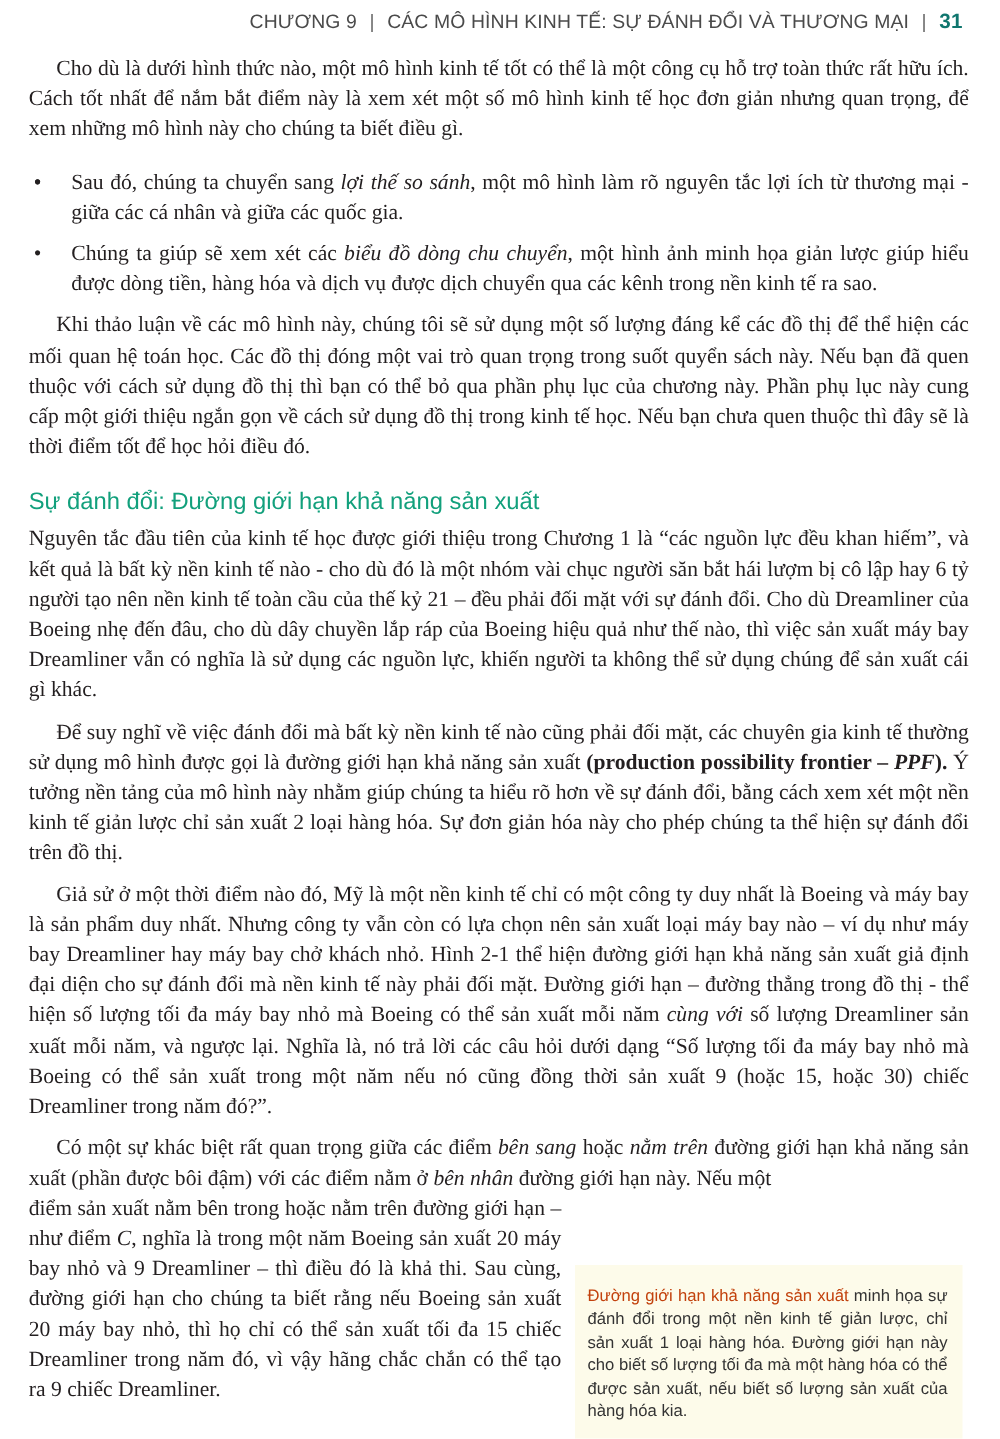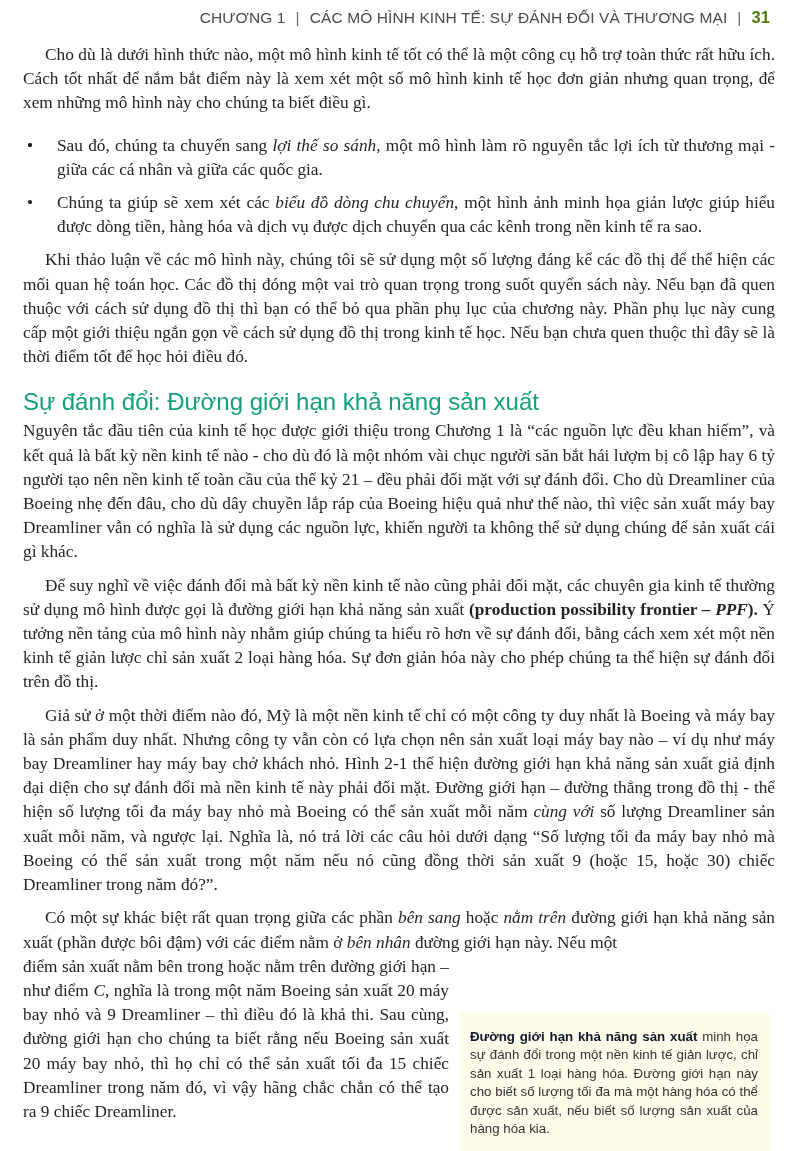--- a/index.html
+++ b/index.html
@@ -7,53 +7,53 @@
     width: 800px; height: 1151px; overflow: hidden; background: #ffffff;
     position: relative; color: #231f20;
     font-family: "DejaVu Serif", "Liberation Serif", serif;
   }
   .running-header {
     position: absolute; top: 8px; right: 30px;
     font-family: "Liberation Sans", "DejaVu Sans", sans-serif;
     font-size: 15.5px; color: #4a4a4a; letter-spacing: 0.1px; white-space: nowrap;
   }
   .running-header .sep { margin: 0 10px; color: #6a6a6a; }
-  .running-header .page-num { font-weight: bold; color: #4d7c0f; font-size: 16.5px; }
+  .running-header .page-num { font-weight: bold; color: #0f766e; font-size: 16.5px; }
   .content {
     position: absolute; left: 23px; top: 34px; width: 752px;
     font-family: "Liberation Serif", "DejaVu Serif", serif;
     font-size: 17.3px; line-height: 24.2px; text-align: justify;
   }
   p { margin: 0; }
   p.indent { text-indent: 22px; }
   .gap { height: 9px; }
   ul.bullets { list-style: none; margin: 0; padding: 0; }
   ul.bullets li { position: relative; padding-left: 34px; margin-bottom: 9px; }
   ul.bullets li .bullet { position: absolute; left: 4px; top: 0; }
   h2.section-title {
     font-family: "Liberation Sans", "DejaVu Sans", sans-serif;
-    font-weight: normal; color: #12a07c; font-size: 24px; line-height: 30px;
+    font-weight: normal; color: #12a07c; font-size: 19px; line-height: 30px;
     margin: 18px 0 2px 0; text-align: left;
   }
   .wrap-text { width: 426px; }
   .sidebar-box {
     position: absolute; left: 460px; top: 1012px; width: 310px; height: 139px;
     background: #fdfbea; box-sizing: border-box; padding: 16px 12px 10px 10px;
     font-family: "Liberation Sans", "DejaVu Sans", sans-serif;
     font-size: 13.3px; line-height: 18.4px; color: #333; text-align: justify;
   }
-  .sidebar-box .term { color: #0f172a; font-weight: bold; }
+  .sidebar-box .term { color: #c2410c; font-weight: normal; }
   i { }
   b { font-weight: bold; }
 </style>
 </head>
 <body>
 
 <div class="running-header">
-  <span>CHƯƠNG 1</span><span class="sep">|</span><span>CÁC MÔ HÌNH KINH TẾ: SỰ ĐÁNH ĐỔI VÀ THƯƠNG MẠI</span><span class="sep">|</span><span class="page-num">31</span>
+  <span>CHƯƠNG 9</span><span class="sep">|</span><span>CÁC MÔ HÌNH KINH TẾ: SỰ ĐÁNH ĐỔI VÀ THƯƠNG MẠI</span><span class="sep">|</span><span class="page-num">31</span>
 </div>
 
 <div class="content">
   <div class="gap"></div>
   <p class="indent">Cho dù là dưới hình thức nào, một mô hình kinh tế tốt có thể là một công cụ hỗ trợ toàn thức rất hữu ích. Cách tốt nhất để nắm bắt điểm này là xem xét một số mô hình kinh tế học đơn giản nhưng quan trọng, để xem những mô hình này cho chúng ta biết điều gì.</p>
   <div class="gap"></div>
 
   <ul class="bullets">
     <li>
       <span class="bullet">•</span>
@@ -76,21 +76,21 @@
   <div class="gap"></div>
   <p class="indent">
     <span>Để suy nghĩ về việc đánh đổi mà bất kỳ nền kinh tế nào cũng phải đối mặt, các chuyên gia kinh tế thường sử dụng mô hình được gọi là đường giới hạn khả năng sản xuất </span><b><span>(production possibility frontier – </span><i>PPF</i><span>).</span></b><span> Ý tưởng nền tảng của mô hình này nhằm giúp chúng ta hiểu rõ hơn về sự đánh đổi, bằng cách xem xét một nền kinh tế giản lược chỉ sản xuất 2 loại hàng hóa. Sự đơn giản hóa này cho phép chúng ta thể hiện sự đánh đổi trên đồ thị.</span>
   </p>
   <div class="gap"></div>
   <p class="indent">
     <span>Giả sử ở một thời điểm nào đó, Mỹ là một nền kinh tế chỉ có một công ty duy nhất là Boeing và máy bay là sản phẩm duy nhất. Nhưng công ty vẫn còn có lựa chọn nên sản xuất loại máy bay nào – ví dụ như máy bay Dreamliner hay máy bay chở khách nhỏ. Hình 2-1 thể hiện đường giới hạn khả năng sản xuất giả định đại diện cho sự đánh đổi mà nền kinh tế này phải đối mặt. Đường giới hạn – đường thẳng trong đồ thị - thể hiện số lượng tối đa máy bay nhỏ mà Boeing có thể sản xuất mỗi năm </span><i>cùng với</i><span> số lượng Dreamliner sản xuất mỗi năm, và ngược lại. Nghĩa là, nó trả lời các câu hỏi dưới dạng “Số lượng tối đa máy bay nhỏ mà Boeing có thể sản xuất trong một năm nếu nó cũng đồng thời sản xuất 9 (hoặc 15, hoặc 30) chiếc Dreamliner trong năm đó?”.</span>
   </p>
   <div class="gap"></div>
   <p class="indent">
-    <span>Có một sự khác biệt rất quan trọng giữa các phần </span><i>bên sang</i><span> hoặc </span><i>nằm trên</i><span> đường giới hạn khả năng sản xuất (phần được bôi đậm) với các điểm nằm ở </span><i>bên nhân</i><span> đường giới hạn này. Nếu một</span>
+    <span>Có một sự khác biệt rất quan trọng giữa các điểm </span><i>bên sang</i><span> hoặc </span><i>nằm trên</i><span> đường giới hạn khả năng sản xuất (phần được bôi đậm) với các điểm nằm ở </span><i>bên nhân</i><span> đường giới hạn này. Nếu một</span>
   </p>
   <p class="wrap-text">
     <span>điểm sản xuất nằm bên trong hoặc nằm trên đường giới hạn – như điểm </span><i>C</i><span>, nghĩa là trong một năm Boeing sản xuất 20 máy bay nhỏ và 9 Dreamliner – thì điều đó là khả thi. Sau cùng, đường giới hạn cho chúng ta biết rằng nếu Boeing sản xuất 20 máy bay nhỏ, thì họ chỉ có thể sản xuất tối đa 15 chiếc Dreamliner trong năm đó, vì vậy hãng chắc chắn có thể tạo ra 9 chiếc Dreamliner.</span>
   </p>
 </div>
 
 <div class="sidebar-box">
   <span class="term">Đường giới hạn khả năng sản xuất</span><span> minh họa sự đánh đổi trong một nền kinh tế giản lược, chỉ sản xuất 1 loại hàng hóa. Đường giới hạn này cho biết số lượng tối đa mà một hàng hóa có thể được sản xuất, nếu biết số lượng sản xuất của hàng hóa kia.</span>
 </div>
 

